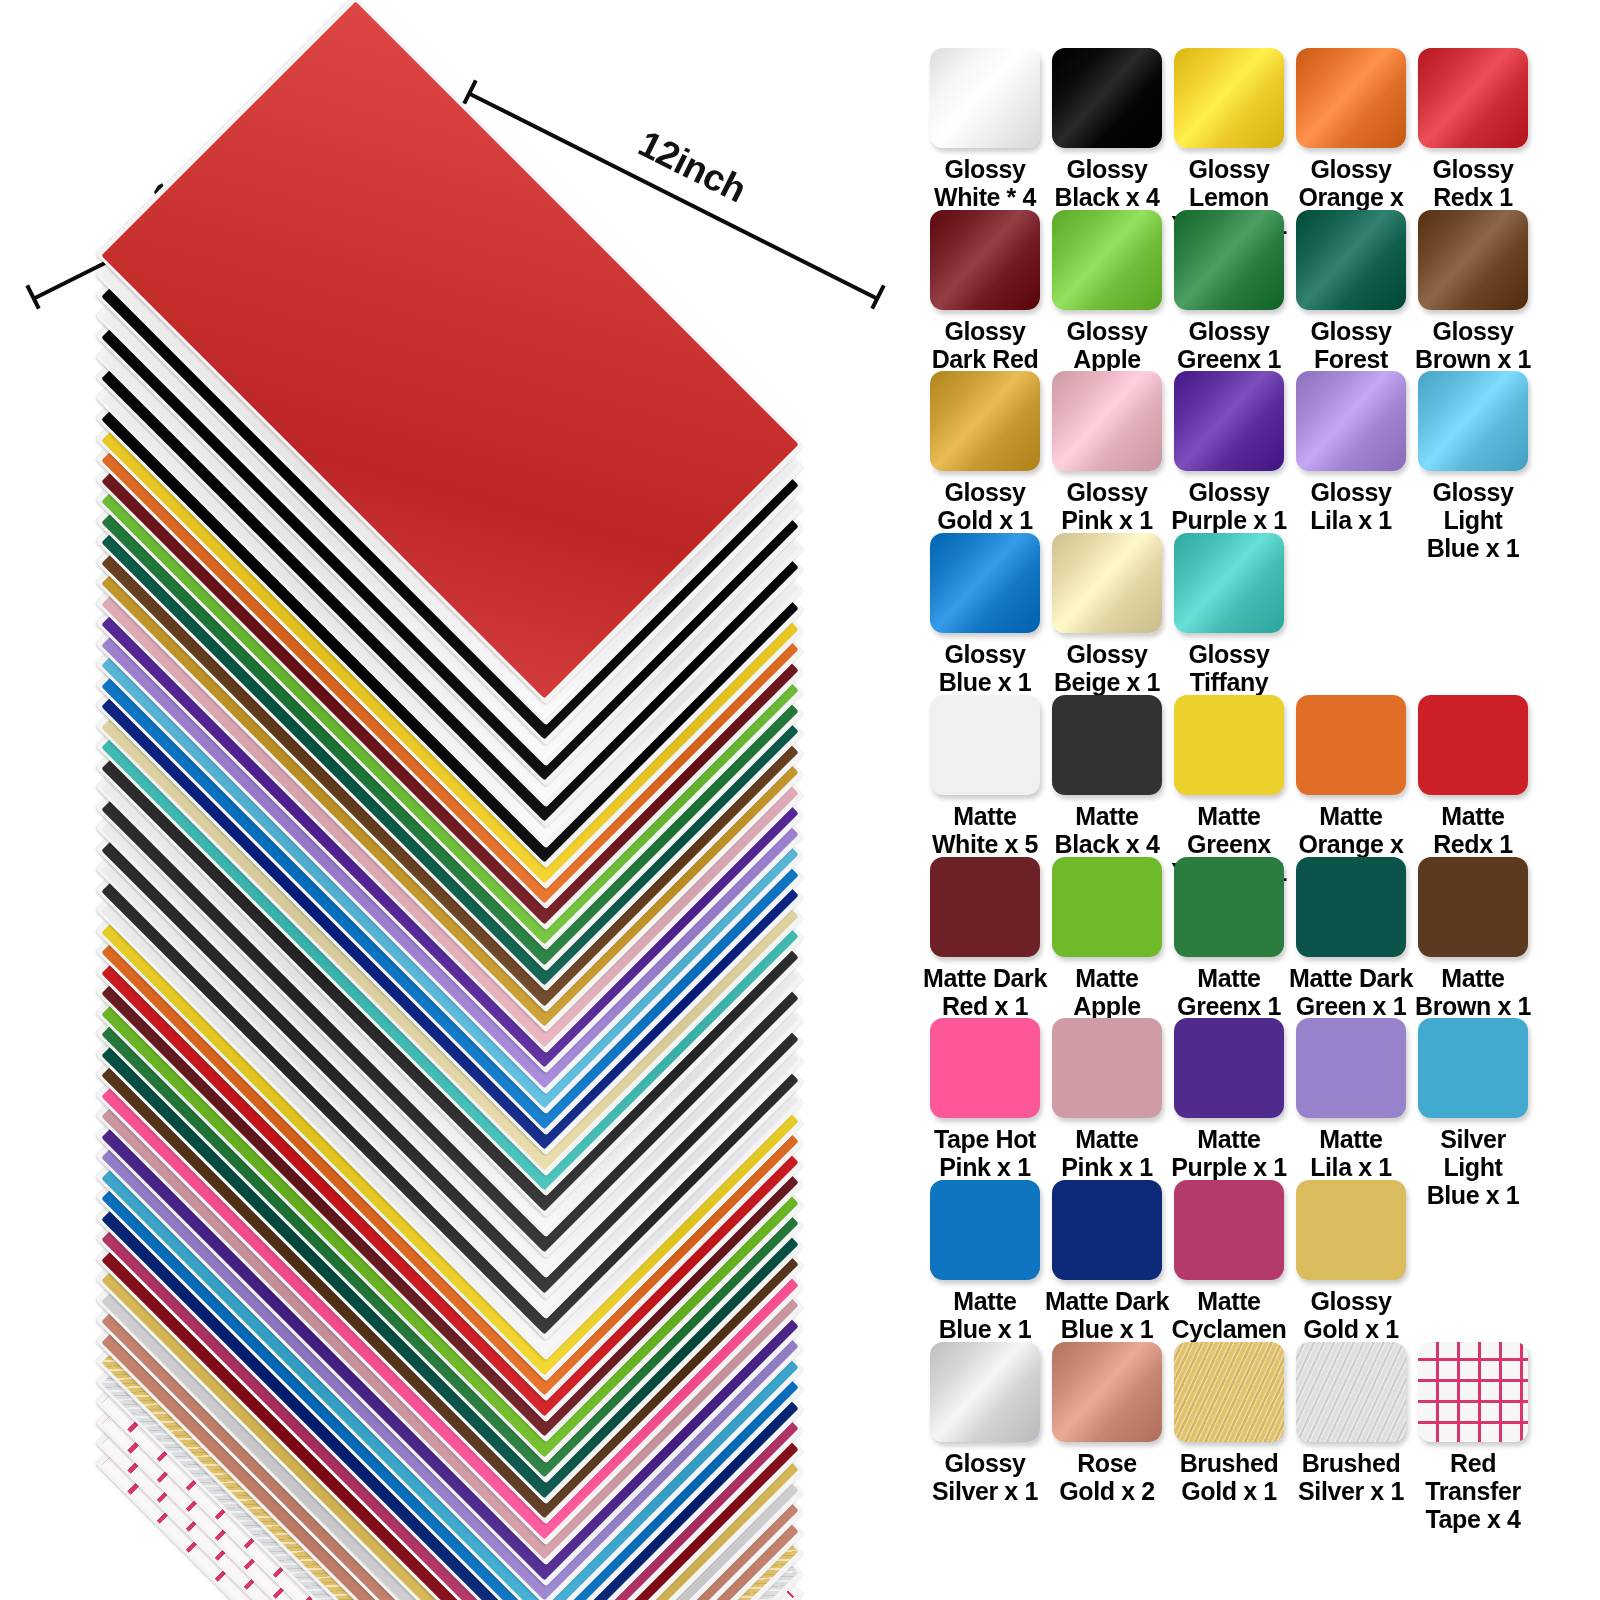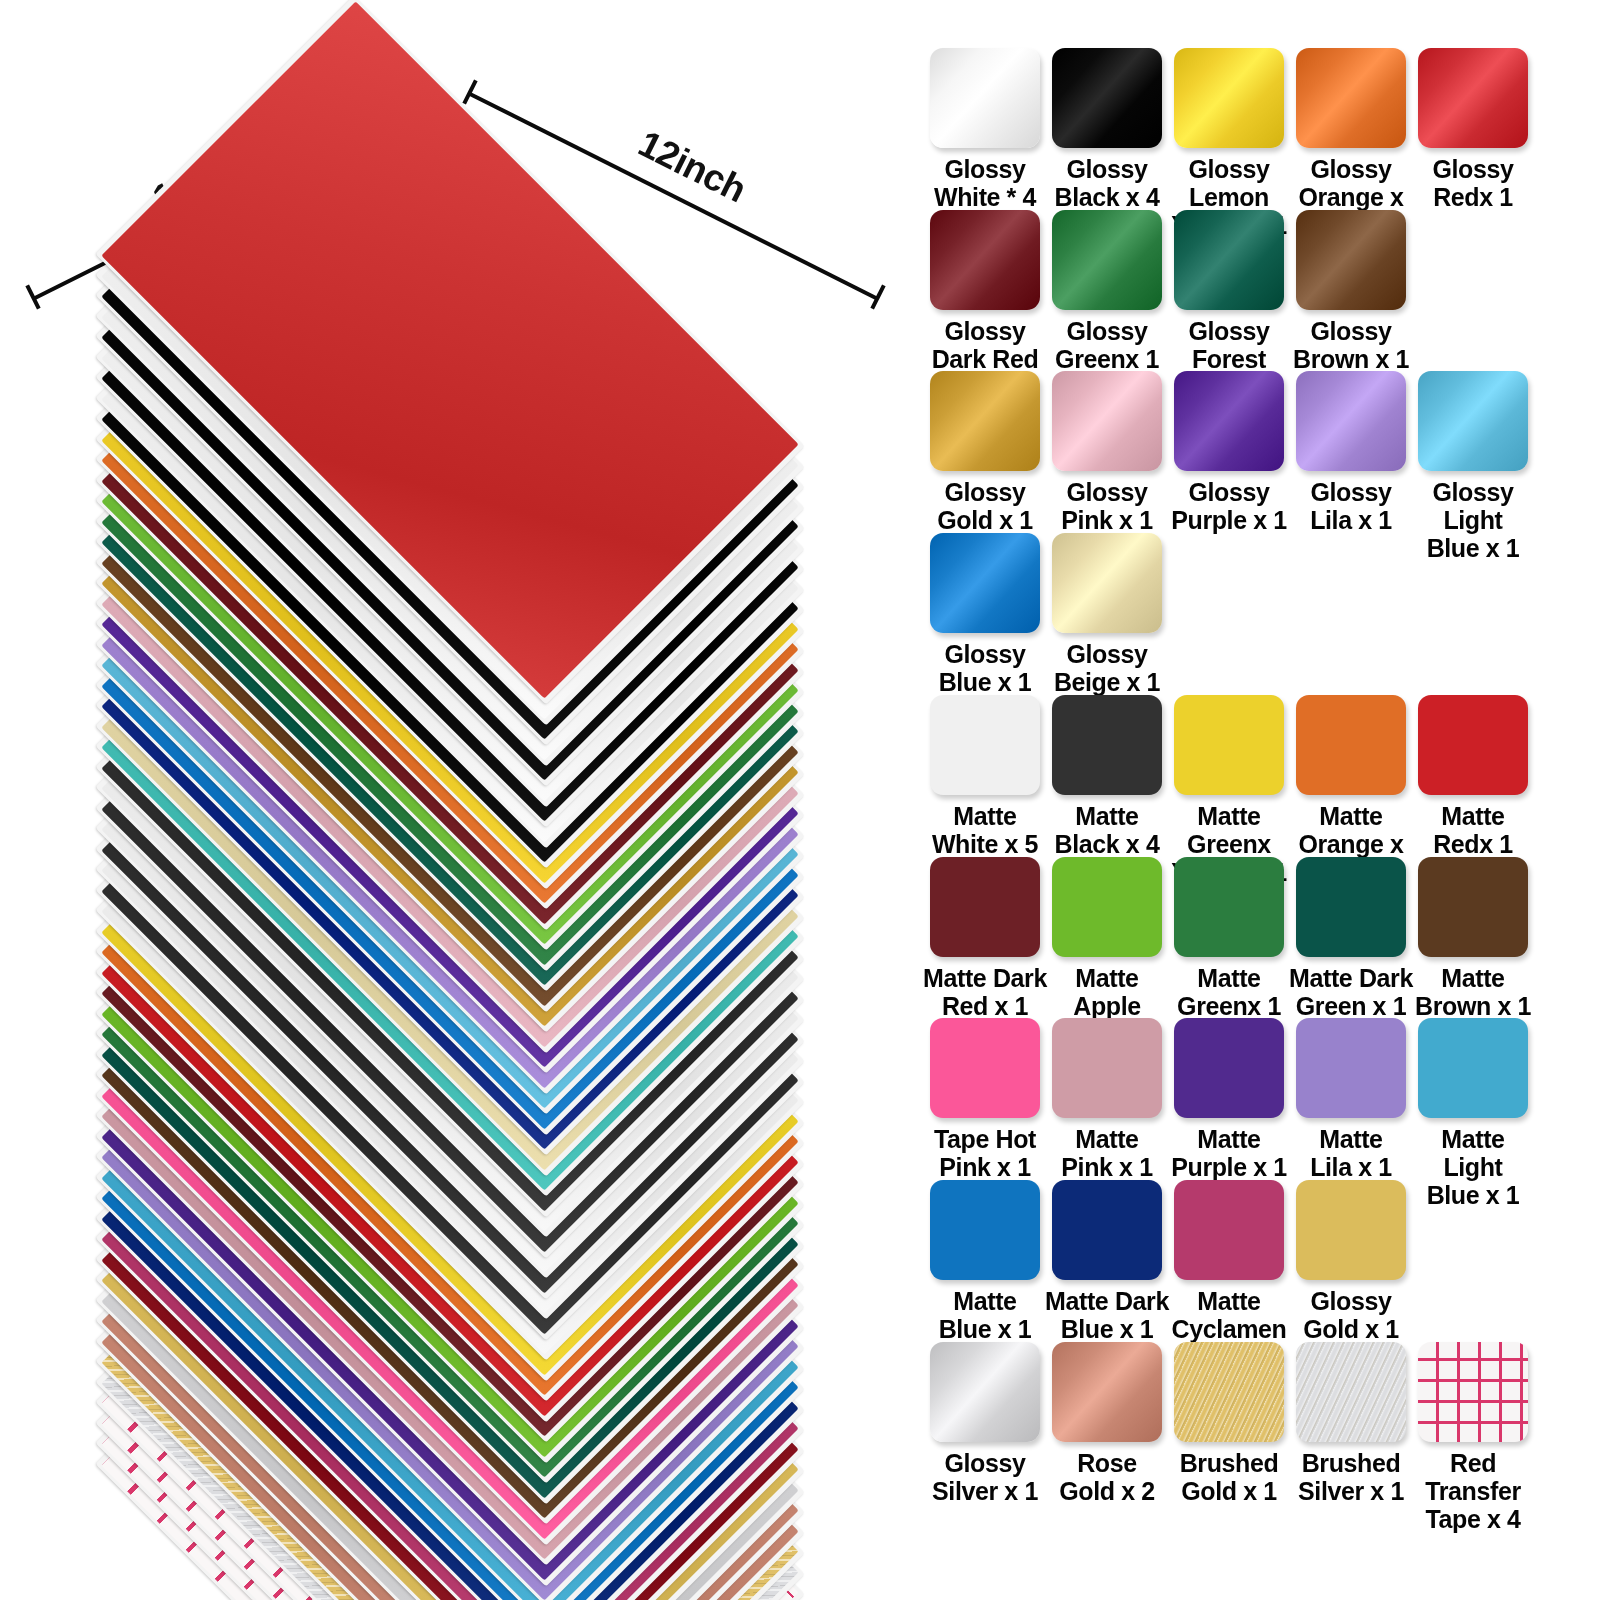--- a/index.html
+++ b/index.html
@@ -386,20 +386,27 @@
       </div>
       <div class="swatch-row" style="top: 210px;">
         <div class="swatch-cell">
           <div class="chip" style="background: linear-gradient(132deg, rgb(92, 7, 14) 0%, rgb(118, 33, 40) 26%, rgb(148, 63, 70) 46%, rgb(112, 27, 34) 66%, rgb(88, 3, 10) 100%);"></div>
           <div class="chip-label">
             <div>Glossy</div>
             <div>Dark Red x 1</div>
           </div>
         </div>
         <div class="swatch-cell">
+          <div class="chip" style="background: linear-gradient(132deg, rgb(91, 169, 36) 0%, rgb(117, 195, 62) 26%, rgb(147, 225, 92) 46%, rgb(111, 189, 56) 66%, rgb(87, 165, 32) 100%);"></div>
+          <div class="chip-label">
+            <div>Glossy Apple</div>
+            <div>Green x 1</div>
+          </div>
+        </div>
+        <div class="swatch-cell">
           <div class="chip" style="background: linear-gradient(132deg, rgb(20, 103, 42) 0%, rgb(46, 129, 68) 26%, rgb(76, 159, 98) 46%, rgb(40, 123, 62) 66%, rgb(16, 99, 38) 100%);"></div>
           <div class="chip-label">
             <div>Glossy</div>
             <div>Greenx 1</div>
           </div>
         </div>
         <div class="swatch-cell">
           <div class="chip" style="background: linear-gradient(132deg, rgb(0, 74, 57) 0%, rgb(21, 100, 83) 26%, rgb(51, 130, 113) 46%, rgb(15, 94, 77) 66%, rgb(0, 70, 53) 100%);"></div>
           <div class="chip-label">
             <div>Glossy Forest</div>
@@ -459,20 +466,27 @@
             <div>Blue x 1</div>
           </div>
         </div>
         <div class="swatch-cell">
           <div class="chip" style="background: linear-gradient(132deg, rgb(206, 193, 144) 0%, rgb(232, 219, 170) 26%, rgb(255, 249, 200) 46%, rgb(226, 213, 164) 66%, rgb(202, 189, 140) 100%);"></div>
           <div class="chip-label">
             <div>Glossy</div>
             <div>Beige x 1</div>
           </div>
         </div>
+        <div class="swatch-cell">
+          <div class="chip" style="background: linear-gradient(132deg, rgb(47, 169, 160) 0%, rgb(73, 195, 186) 26%, rgb(103, 225, 216) 46%, rgb(67, 189, 180) 66%, rgb(43, 165, 156) 100%);"></div>
+          <div class="chip-label">
+            <div>Glossy Tiffany</div>
+            <div>Blue x 1</div>
+          </div>
+        </div>
       </div>
       <div class="swatch-row" style="top: 695px;">
         <div class="swatch-cell">
           <div class="chip" style="background: rgb(240, 240, 240);"></div>
           <div class="chip-label">
             <div>Matte</div>
             <div>White x 5</div>
           </div>
         </div>
         <div class="swatch-cell">
@@ -566,21 +580,21 @@
         <div class="swatch-cell">
           <div class="chip" style="background: rgb(152, 130, 204);"></div>
           <div class="chip-label">
             <div>Matte</div>
             <div>Lila x 1</div>
           </div>
         </div>
         <div class="swatch-cell">
           <div class="chip" style="background: rgb(66, 170, 206);"></div>
           <div class="chip-label">
-            <div>Matte Light</div>
+            <div>Silver Light</div>
             <div>Blue x 1</div>
           </div>
         </div>
       </div>
       <div class="swatch-row" style="top: 1180px;">
         <div class="swatch-cell">
           <div class="chip" style="background: rgb(15, 116, 191);"></div>
           <div class="chip-label">
             <div>Matte</div>
             <div>Blue x 1</div>

